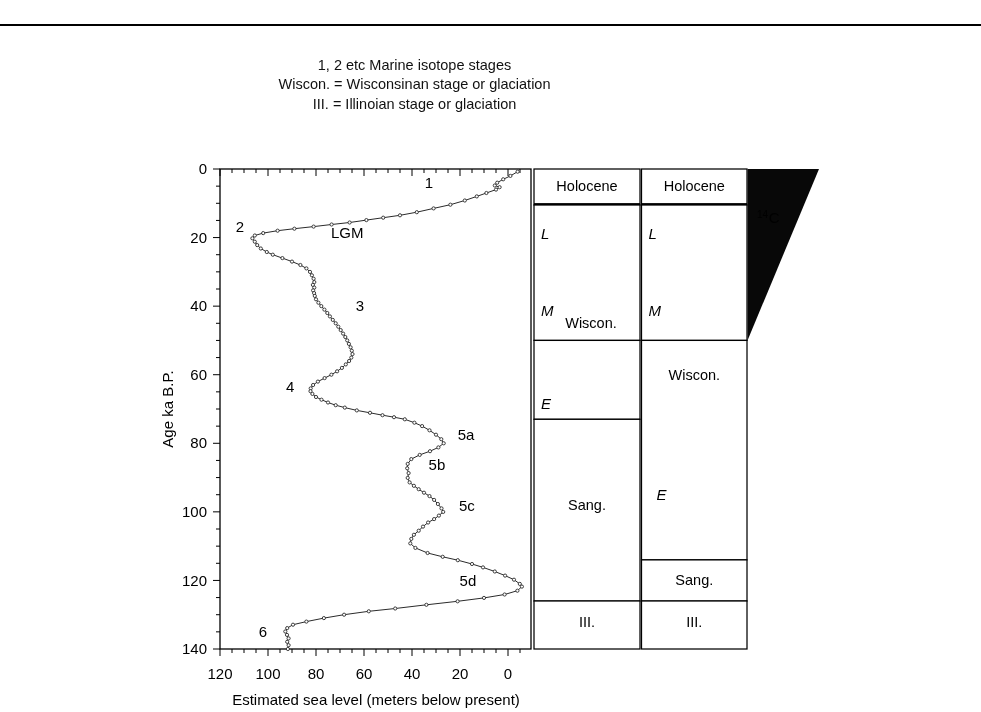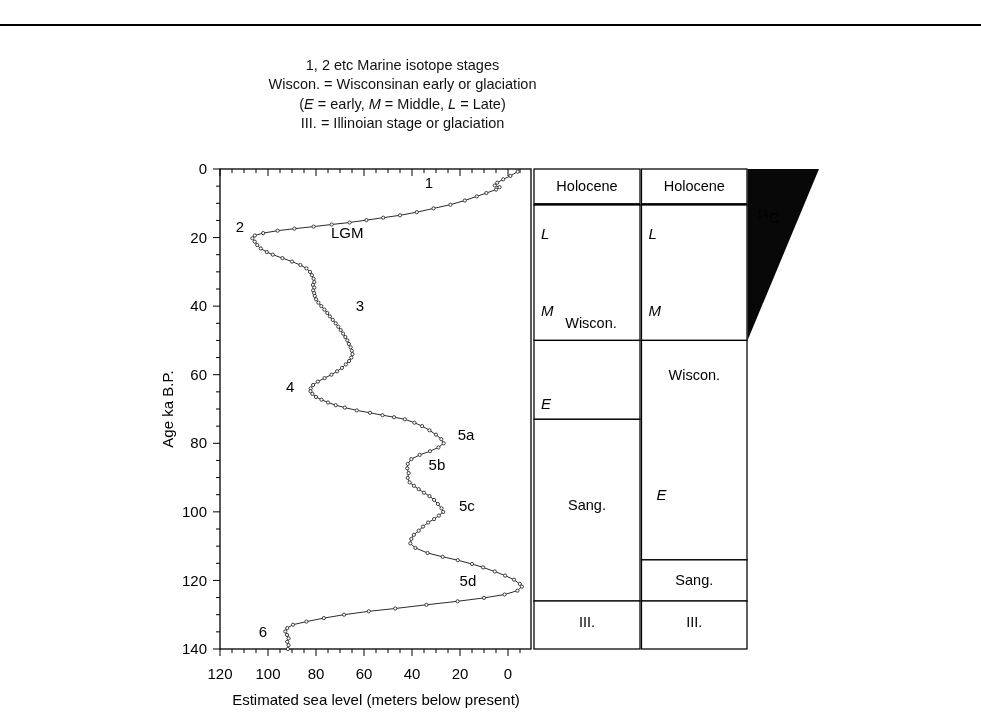--- a/index.html
+++ b/index.html
@@ -1,34 +1,33 @@
 <!DOCTYPE html>
 <html><head>
 <meta charset="utf-8">
 <style>
   html,body{margin:0;padding:0;background:#fff;}
   .page{position:relative;width:981px;height:712px;background:#fff;overflow:hidden;
         font-family:"Liberation Sans",sans-serif;color:#000;}
   .top-rule{position:absolute;left:0;top:24px;width:981px;height:2px;background:#000;}
-  .legend{position:absolute;left:150px;top:56px;width:505px;text-align:center;
+  .legend{position:absolute;left:162px;top:56px;width:505px;text-align:center;
           font-size:14.5px;line-height:19.4px;color:#111;}
   .legend .it{font-style:italic;}
   svg.figure{position:absolute;left:0;top:0;font-family:"Liberation Sans",sans-serif;}
   svg.figure text{fill:#000;}
   .axis-title{font-size:15px;}
 </style>
 </head>
 <body>
 
 <div class="page">
   <div class="top-rule"></div>
   <div class="legend" id="legend">
       <div><span>1, 2 etc Marine isotope stages</span></div>
-      <div><span>Wiscon. = Wisconsinan early or glaciation</span></div>
-      <div><span>(</span><span class="it">E</span><span> = early, </span><span class="it">M</span><span> = Middle, </span><span class="it">L</span><span> = Late)</span></div>
+      <div><span>Wiscon. = Wisconsinan stage or glaciation</span></div>
       <div><span>III. = Illinoian stage or glaciation</span></div>
     </div>
   <svg class="figure" id="figure" width="981" height="712" viewBox="0 0 981 712">
     <text class="axis-title" x="376" y="705" text-anchor="middle">Estimated sea level (meters below present)</text>
     <text class="axis-title" transform="translate(173 409) rotate(-90)" text-anchor="middle">Age ka B.P.</text>
     <g id="gen">
         <g stroke="#000" stroke-width="1.3" fill="none">
           <rect x="220" y="169" width="311" height="480"></rect>
         </g>
         <g stroke="#000" stroke-width="1">

